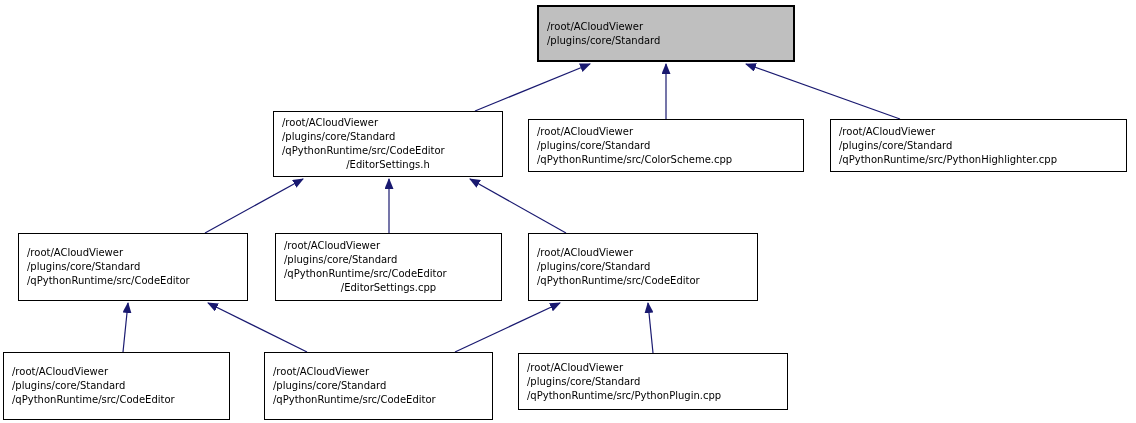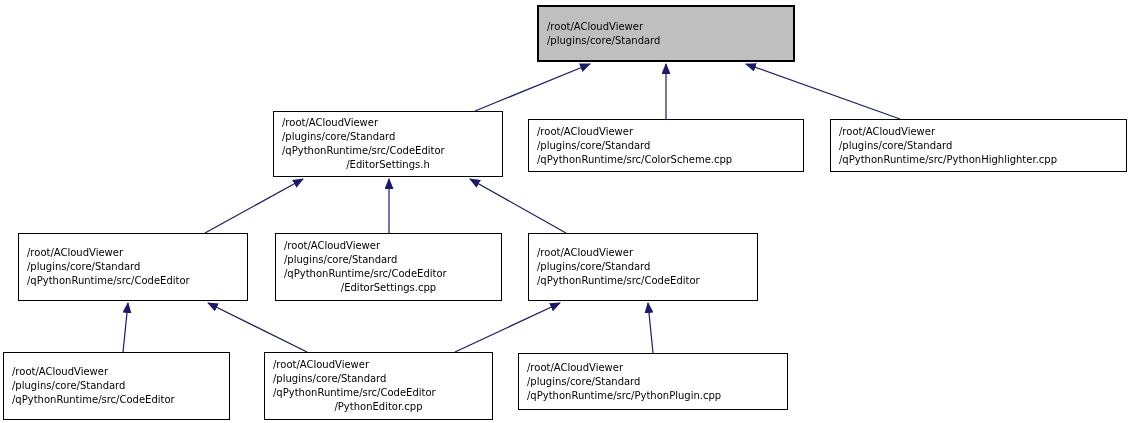--- a/index.html
+++ b/index.html
@@ -84,21 +84,20 @@
       </div>
       <div class="node" style="left: 3px; top: 352px; width: 227px; height: 68px;">
         <div class="line">/root/ACloudViewer</div>
         <div class="line">/plugins/core/Standard</div>
         <div class="line">/qPythonRuntime/src/CodeEditor</div>
       </div>
       <div class="node" style="left: 264px; top: 352px; width: 229px; height: 68px;">
         <div class="line">/root/ACloudViewer</div>
         <div class="line">/plugins/core/Standard</div>
         <div class="line">/qPythonRuntime/src/CodeEditor</div>
-        <div class="line centered">/PythonEditor.cpp</div>
       </div>
       <div class="node" style="left: 518px; top: 353px; width: 270px; height: 57px;">
         <div class="line">/root/ACloudViewer</div>
         <div class="line">/plugins/core/Standard</div>
         <div class="line">/qPythonRuntime/src/PythonPlugin.cpp</div>
       </div>
     </div>
 </div>
 
 </body></html>

